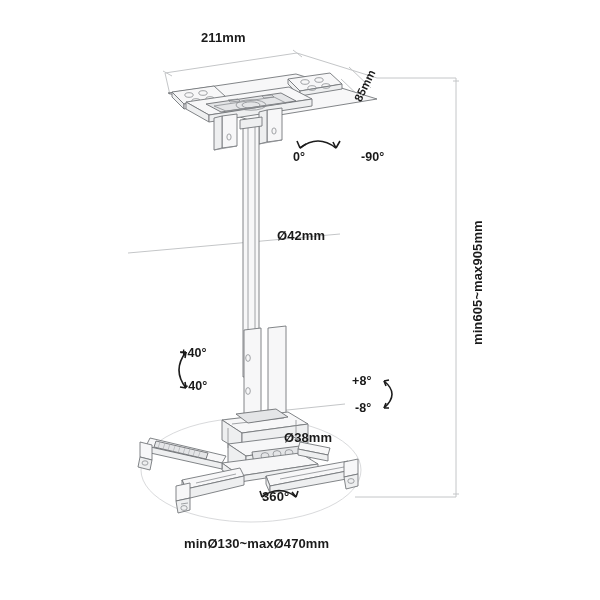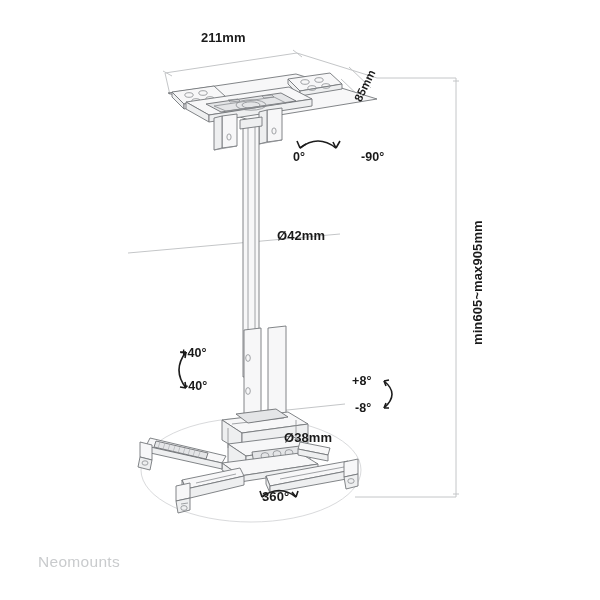--- a/index.html
+++ b/index.html
@@ -280,30 +280,30 @@
   <div class="label" style="left:201px; top:30px;">211mm</div>
 
   <div class="label sm rot-top" style="left:352px; top:98px;">85mm</div>
 
   <div class="label" style="left:277px; top:228px;">Ø42mm</div>
 
   <div class="label" style="left:284px; top:395px;margin-top:35px;">Ø38mm</div>
 
   <div class="label rot-right" style="left:470px; top:345px;">min605~max905mm</div>
 
+  <div class="label" style="left:184px; top:536px;">minØ130~maxØ470mm</div>
 
   <div class="label deg" style="left:293px; top:150px;">0°</div>
 
   <div class="label deg" style="left:321px; top:150px;margin-left:40px;">-90°</div>
 
   <div class="label deg" style="left:180px; top:346px;">+40°</div>
 
   <div class="label deg" style="left:184px; top:379px;">-40°</div>
 
   <div class="label deg" style="left:352px; top:374px;">+8°</div>
 
   <div class="label deg" style="left:355px; top:401px;">-8°</div>
 
   <div class="label" style="left:262px; top:489px;">360°</div>
 
-  <div class="brand">Neomounts</div>
 
 </div>
 
 </body></html>

